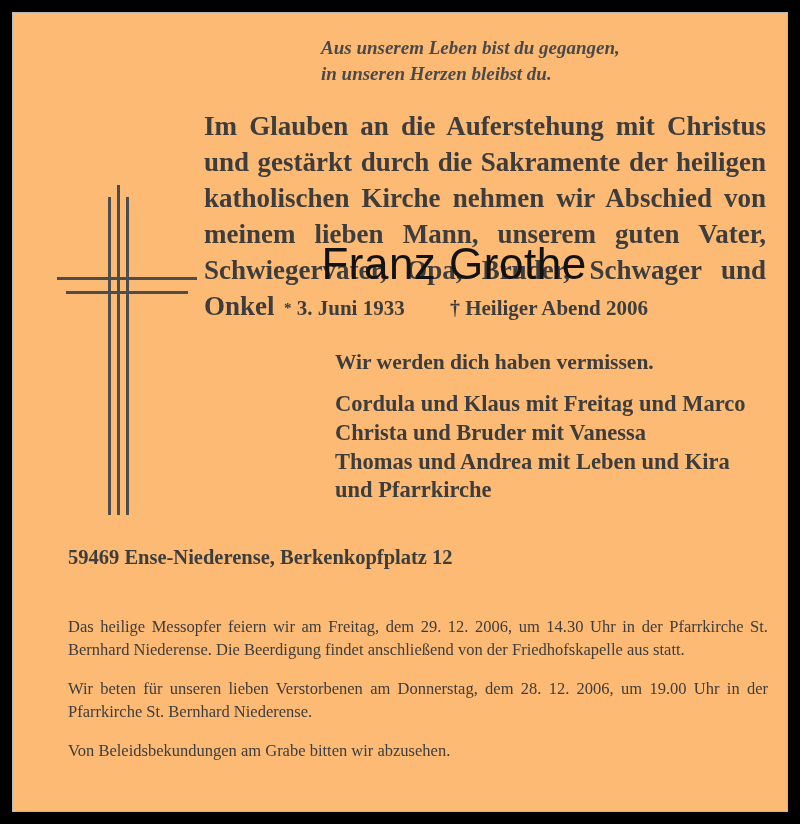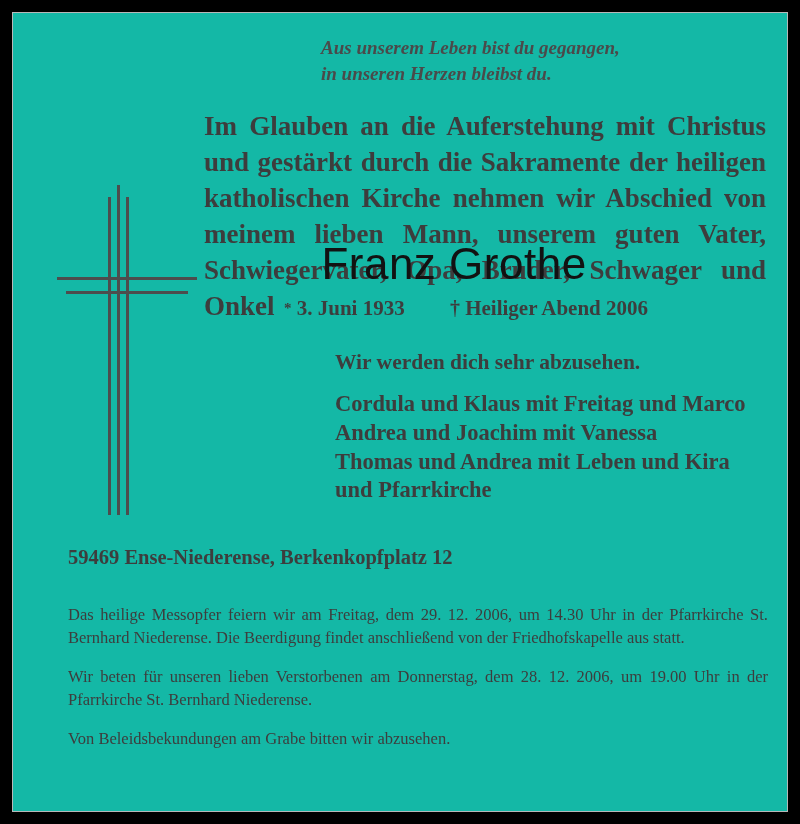--- a/index.html
+++ b/index.html
@@ -22,21 +22,21 @@
     border: 12px solid #000000;
     background: #ffffff;
     position: relative;
   }
 
   .notice-inner {
     box-sizing: border-box;
     width: 100%;
     height: 100%;
     border: 1px solid #b8b8b8;
-    background: #14b8a6;
+    background: #fdba74;
     position: relative;
     padding: 4px;
   }
 
   
   .verse {
     position: absolute;
     left: 308px;
     top: 22px;
     font-style: italic;
@@ -157,21 +157,21 @@
   .footer {
     position: absolute;
     left: 55px;
     top: 590px;
     width: 700px;
     font-size: 16.5px;
     line-height: 1.42;
     color: #3d3d3d;
   }
   .footer p {
-    margin: 0 0 15px 0;
+    margin: 12px 0 15px 0;
     text-align: justify;
   }
   .footer p:last-child { margin-bottom: 0; }
 </style>
 </head>
 <body>
 
 <div class="notice-frame">
   <div class="notice-inner">
 
@@ -194,25 +194,25 @@
       <span class="born">
         <span class="sym">*</span>
         <span>3. Juni 1933</span>
       </span>
       <span>
         <span class="sym-cross">†</span>
         <span>Heiliger Abend 2006</span>
       </span>
     </div>
 
-    <div class="farewell">Wir werden dich sehr abzusehen.</div>
+    <div class="farewell">Wir werden dich haben vermissen.</div>
 
     <div class="survivors">
         <div><span>Cordula und Klaus mit Freitag und Marco</span></div>
-        <div><span>Andrea und Joachim mit Vanessa</span></div>
+        <div><span>Christa und Bruder mit Vanessa</span></div>
         <div><span>Thomas und Andrea mit Leben und Kira</span></div>
         <div><span>und Pfarrkirche</span></div>
       </div>
 
     <div class="address">59469 Ense-Niederense, Berkenkopfplatz 12</div>
 
     <div class="footer">
         <p>Das heilige Messopfer feiern wir am Freitag, dem 29. 12. 2006, um 14.30 Uhr in der Pfarrkirche St. Bernhard Niederense. Die Beerdigung findet anschließend von der Friedhofskapelle aus statt.</p>
         <p>Wir beten für unseren lieben Verstorbenen am Donnerstag, dem 28. 12. 2006, um 19.00 Uhr in der Pfarrkirche St. Bernhard Niederense.</p>
         <p>Von Beleidsbekundungen am Grabe bitten wir abzusehen.</p>

